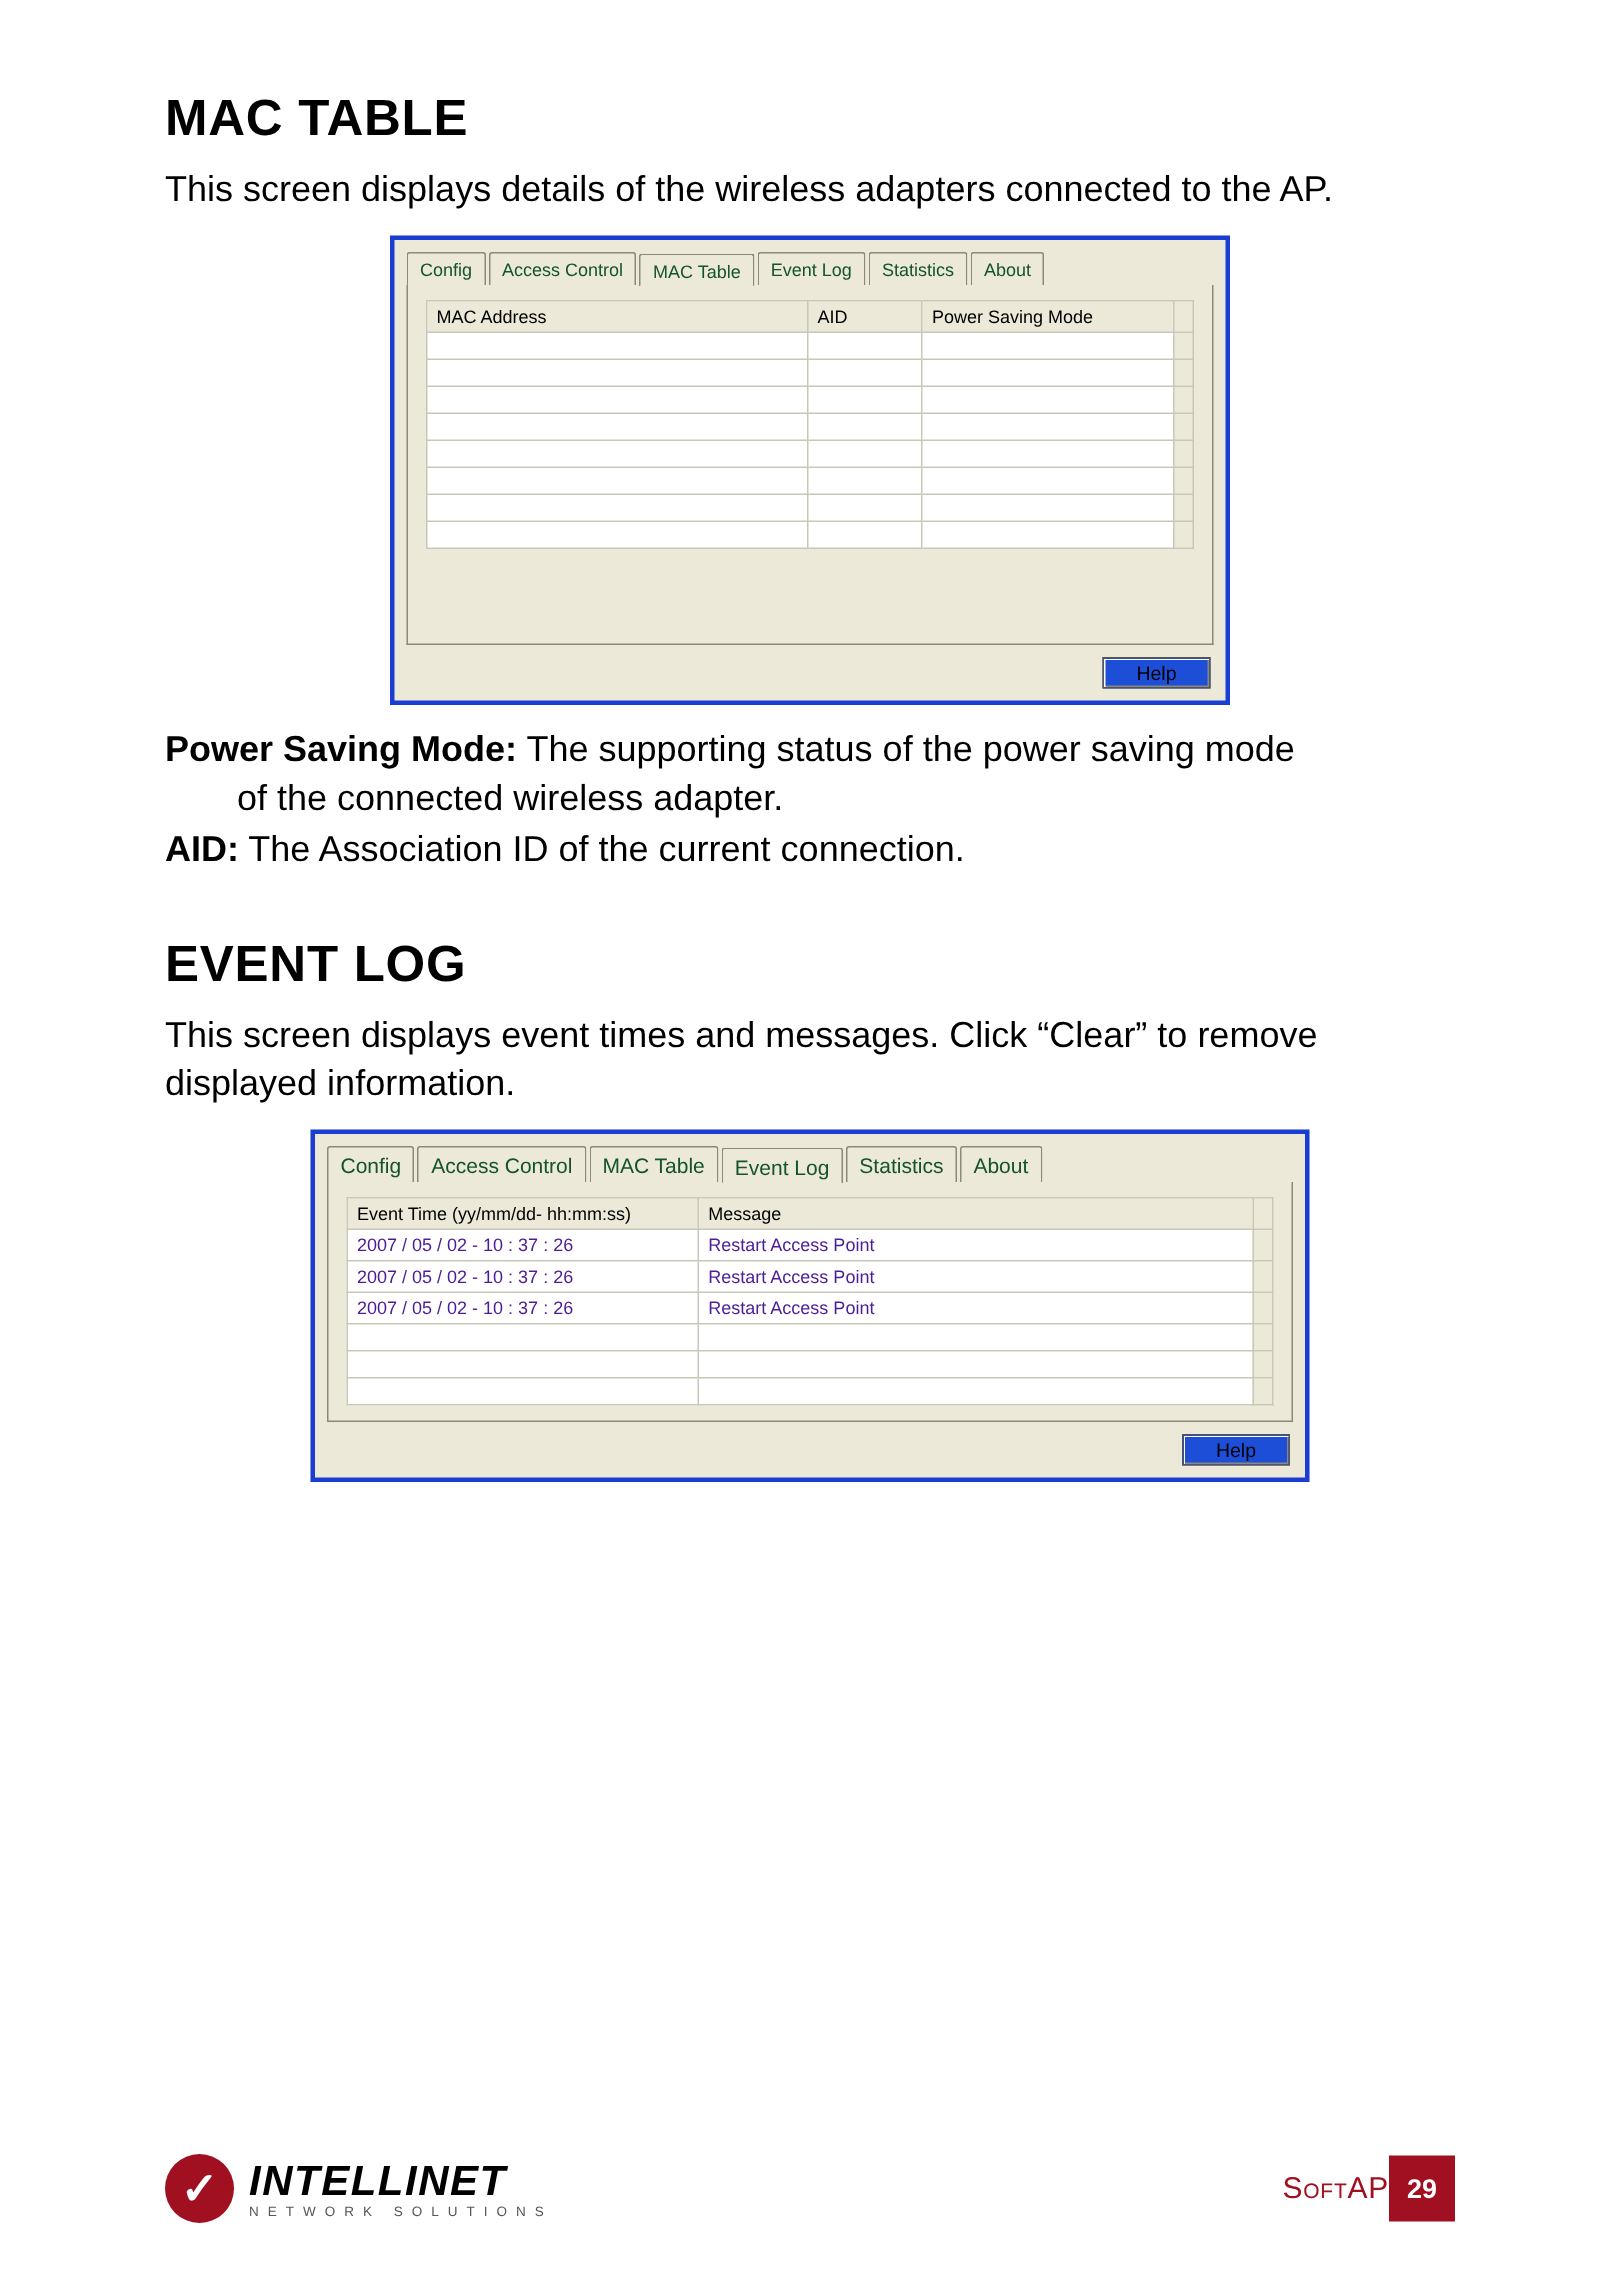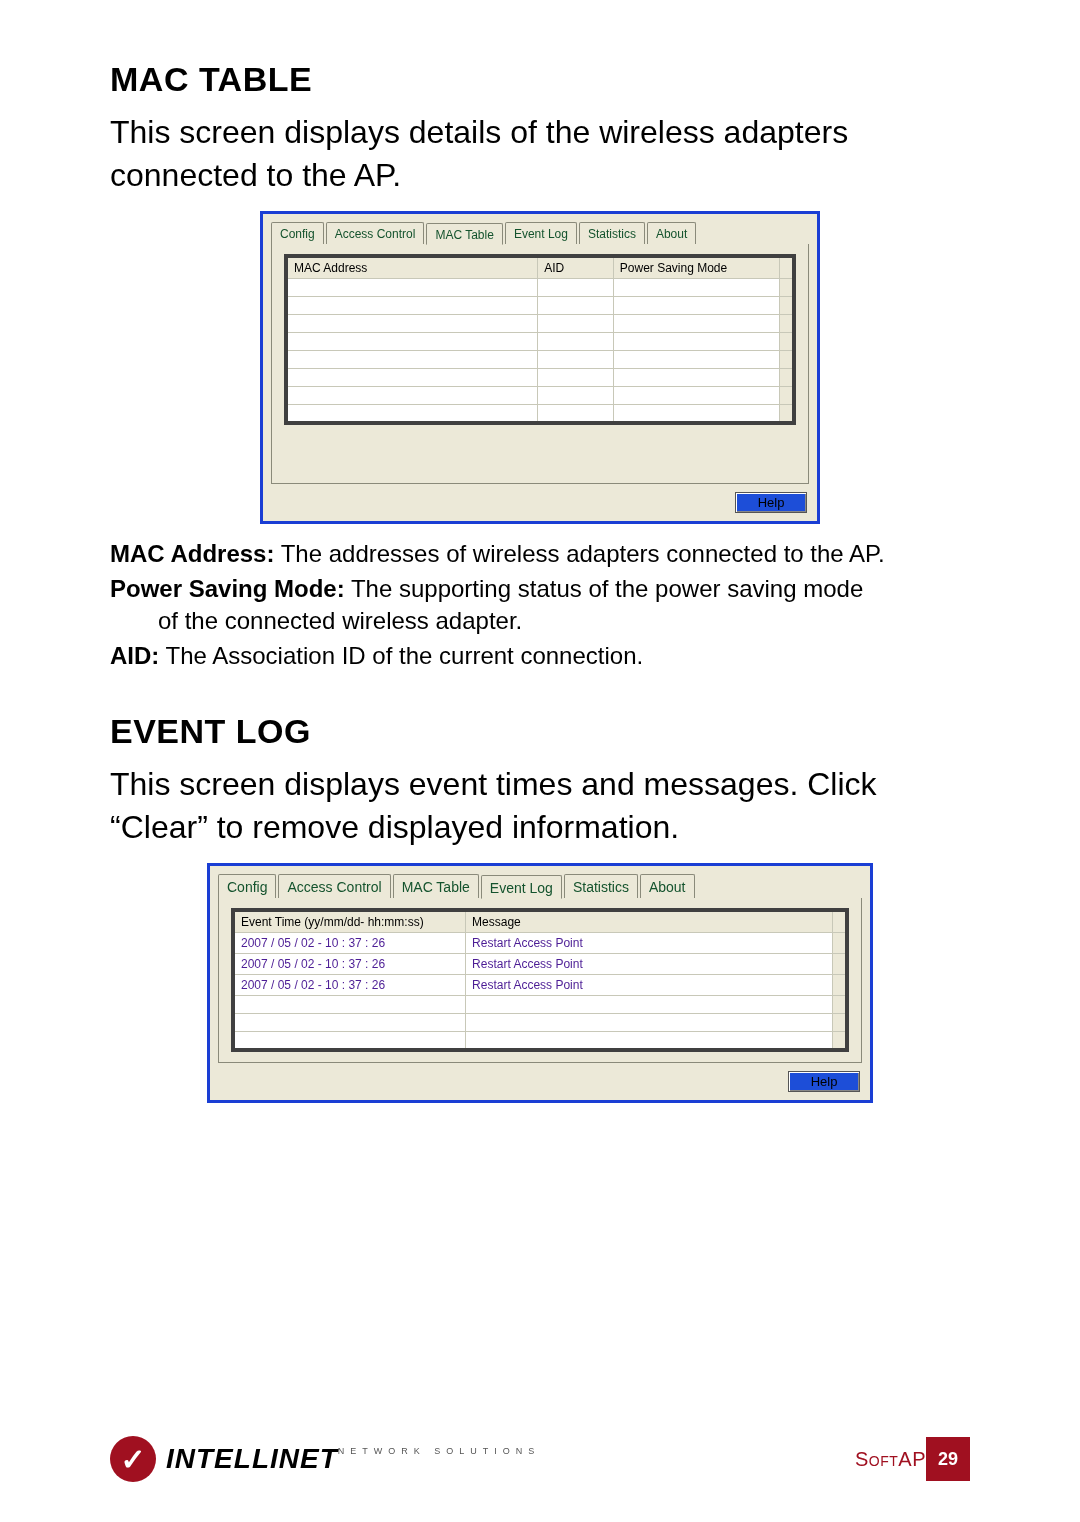--- a/index.html
+++ b/index.html
@@ -12,21 +12,21 @@
     position: relative;
     padding: 60px 110px 0 110px;
   }
   h2.section {
     font-size: 34px;
     font-weight: bold;
     letter-spacing: 0.5px;
     margin-bottom: 12px;
   }
   h2.section + p.intro { margin-bottom: 14px; }
-  p.intro, p.desc { font-size: 32px; line-height: 1.35; }
+  p.intro, p.desc { font-size: 24px; line-height: 1.35; }
   .desc-block { margin: 14px 0 40px 0; }
   .desc-block p { font-size: 24px; line-height: 1.35; margin: 2px 0; }
   .desc-block p .label { font-weight: bold; }
   .indent { padding-left: 48px; display:block; }
 
   
   .dialog-frame {
     margin: 0 auto 6px auto;
     border: 3px solid #1a3ed4;
     background: #ece9d8;
@@ -65,21 +65,21 @@
     margin: 0 8px 4px 8px;
     border: 1px solid #8a8a7a;
     border-top: none;
     padding: 10px 12px 10px 12px;
     background: #ece9d8;
   }
 
   
   .win-table {
     width: 100%;
-    border: 4px solid #404040;
+    border: 1px solid #404040;
     background: #fff;
     border-collapse: collapse;
     font-size: 12px;
   }
   .win-table th, .win-table td {
     border: 1px solid #c8c8b8;
     padding: 3px 6px;
     text-align: left;
     height: 18px;
     background: #ece9d8;
@@ -144,21 +144,21 @@
   .logo-badge {
     width: 46px; height:46px;
     border-radius:50%;
     background:#a01020;
     display:flex; align-items:center; justify-content:center;
   }
   .logo-badge::after{
     content:"✓";
     color:#fff; font-size:30px; font-weight:bold;
   }
-  .logo-text { display:flex; flex-direction:row; line-height:1; }
+  .logo-text { display:flex; flex-direction:column; line-height:1; }
   .logo-text .t1 { font-weight:bold; font-size:28px; letter-spacing:1px; font-style:italic; }
   .logo-text .t2 { font-size:9px; letter-spacing:6px; color:#555; margin-top:2px; }
   .empty-row td { height:18px; }
 </style>
 </head>
 <body>
 
 <h2 class="section">MAC TABLE</h2>
 <p class="intro">This screen displays details of the wireless adapters connected to the AP.</p>
 
@@ -232,23 +232,20 @@
       </table>
     <div style="height:60px"></div>
   </div>
   <div class="btn-row">
     <button class="win-btn">Help</button>
   </div>
 </div>
 
 <div class="desc-block">
   <p>
-    <span class="label">MAC Address:</span><span> The addresses of wireless adapters connected to the AP.</span>
-  </p>
-  <p>
     <span class="label">Power Saving Mode:</span><span> The supporting status of the power saving mode</span>
     <span class="indent">of the connected wireless adapter.</span>
   </p>
   <p>
     <span class="label">AID:</span><span> The Association ID of the current connection.</span>
   </p>
 </div>
 
 <h2 class="section">EVENT LOG</h2>
 <p class="intro" style="">This screen displays event times and messages. Click “Clear” to remove displayed information.</p>

